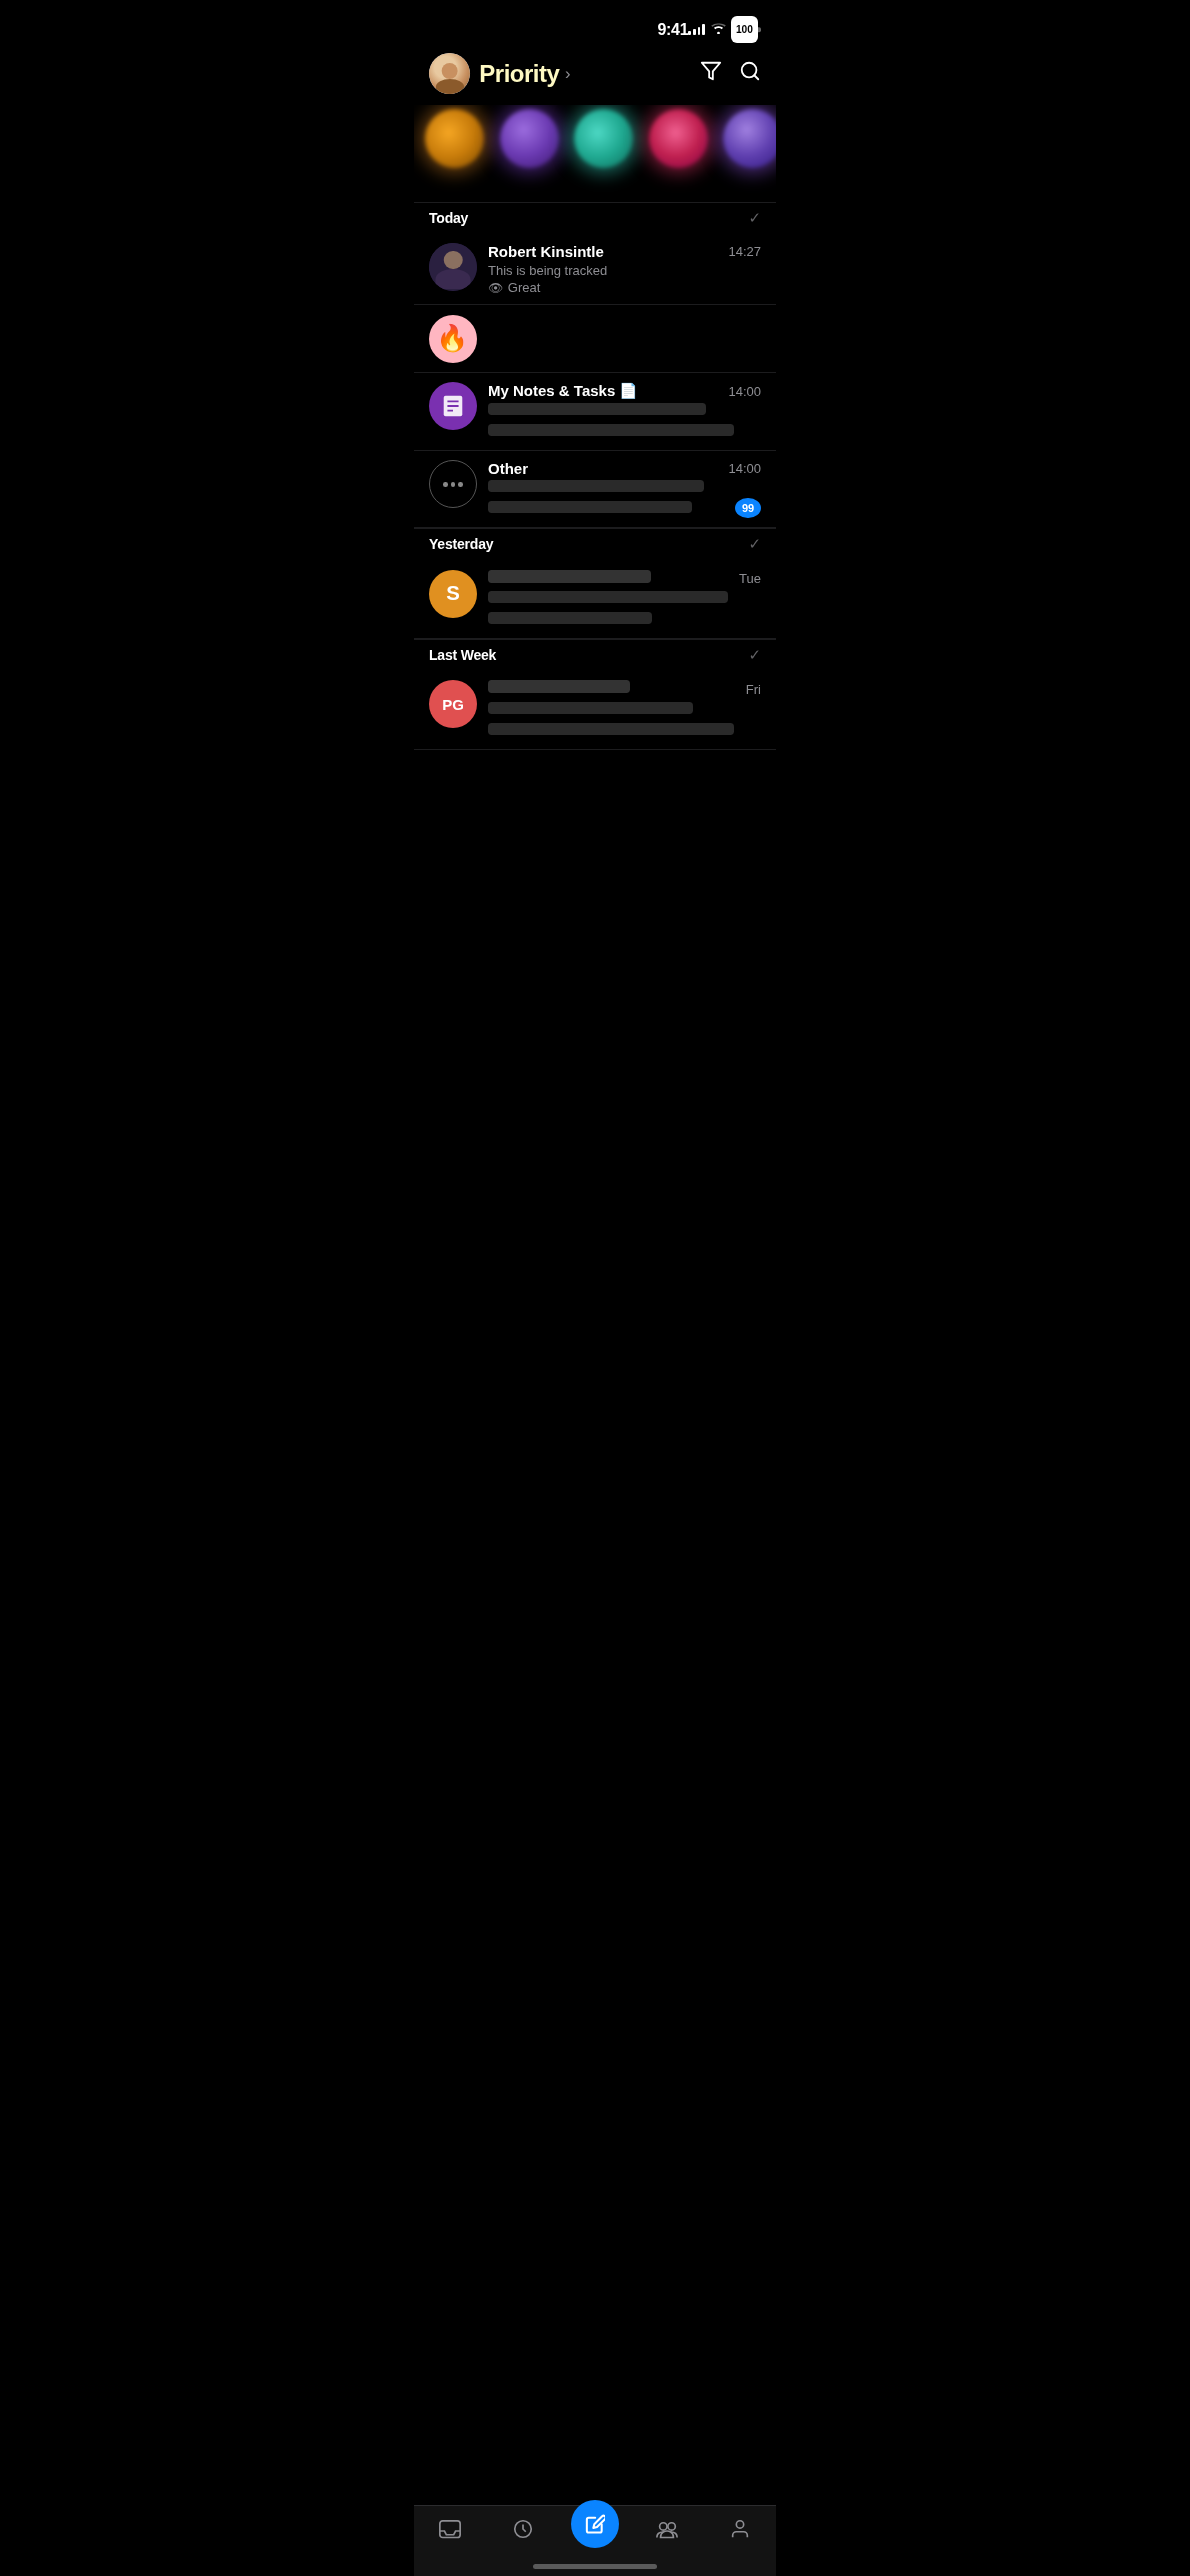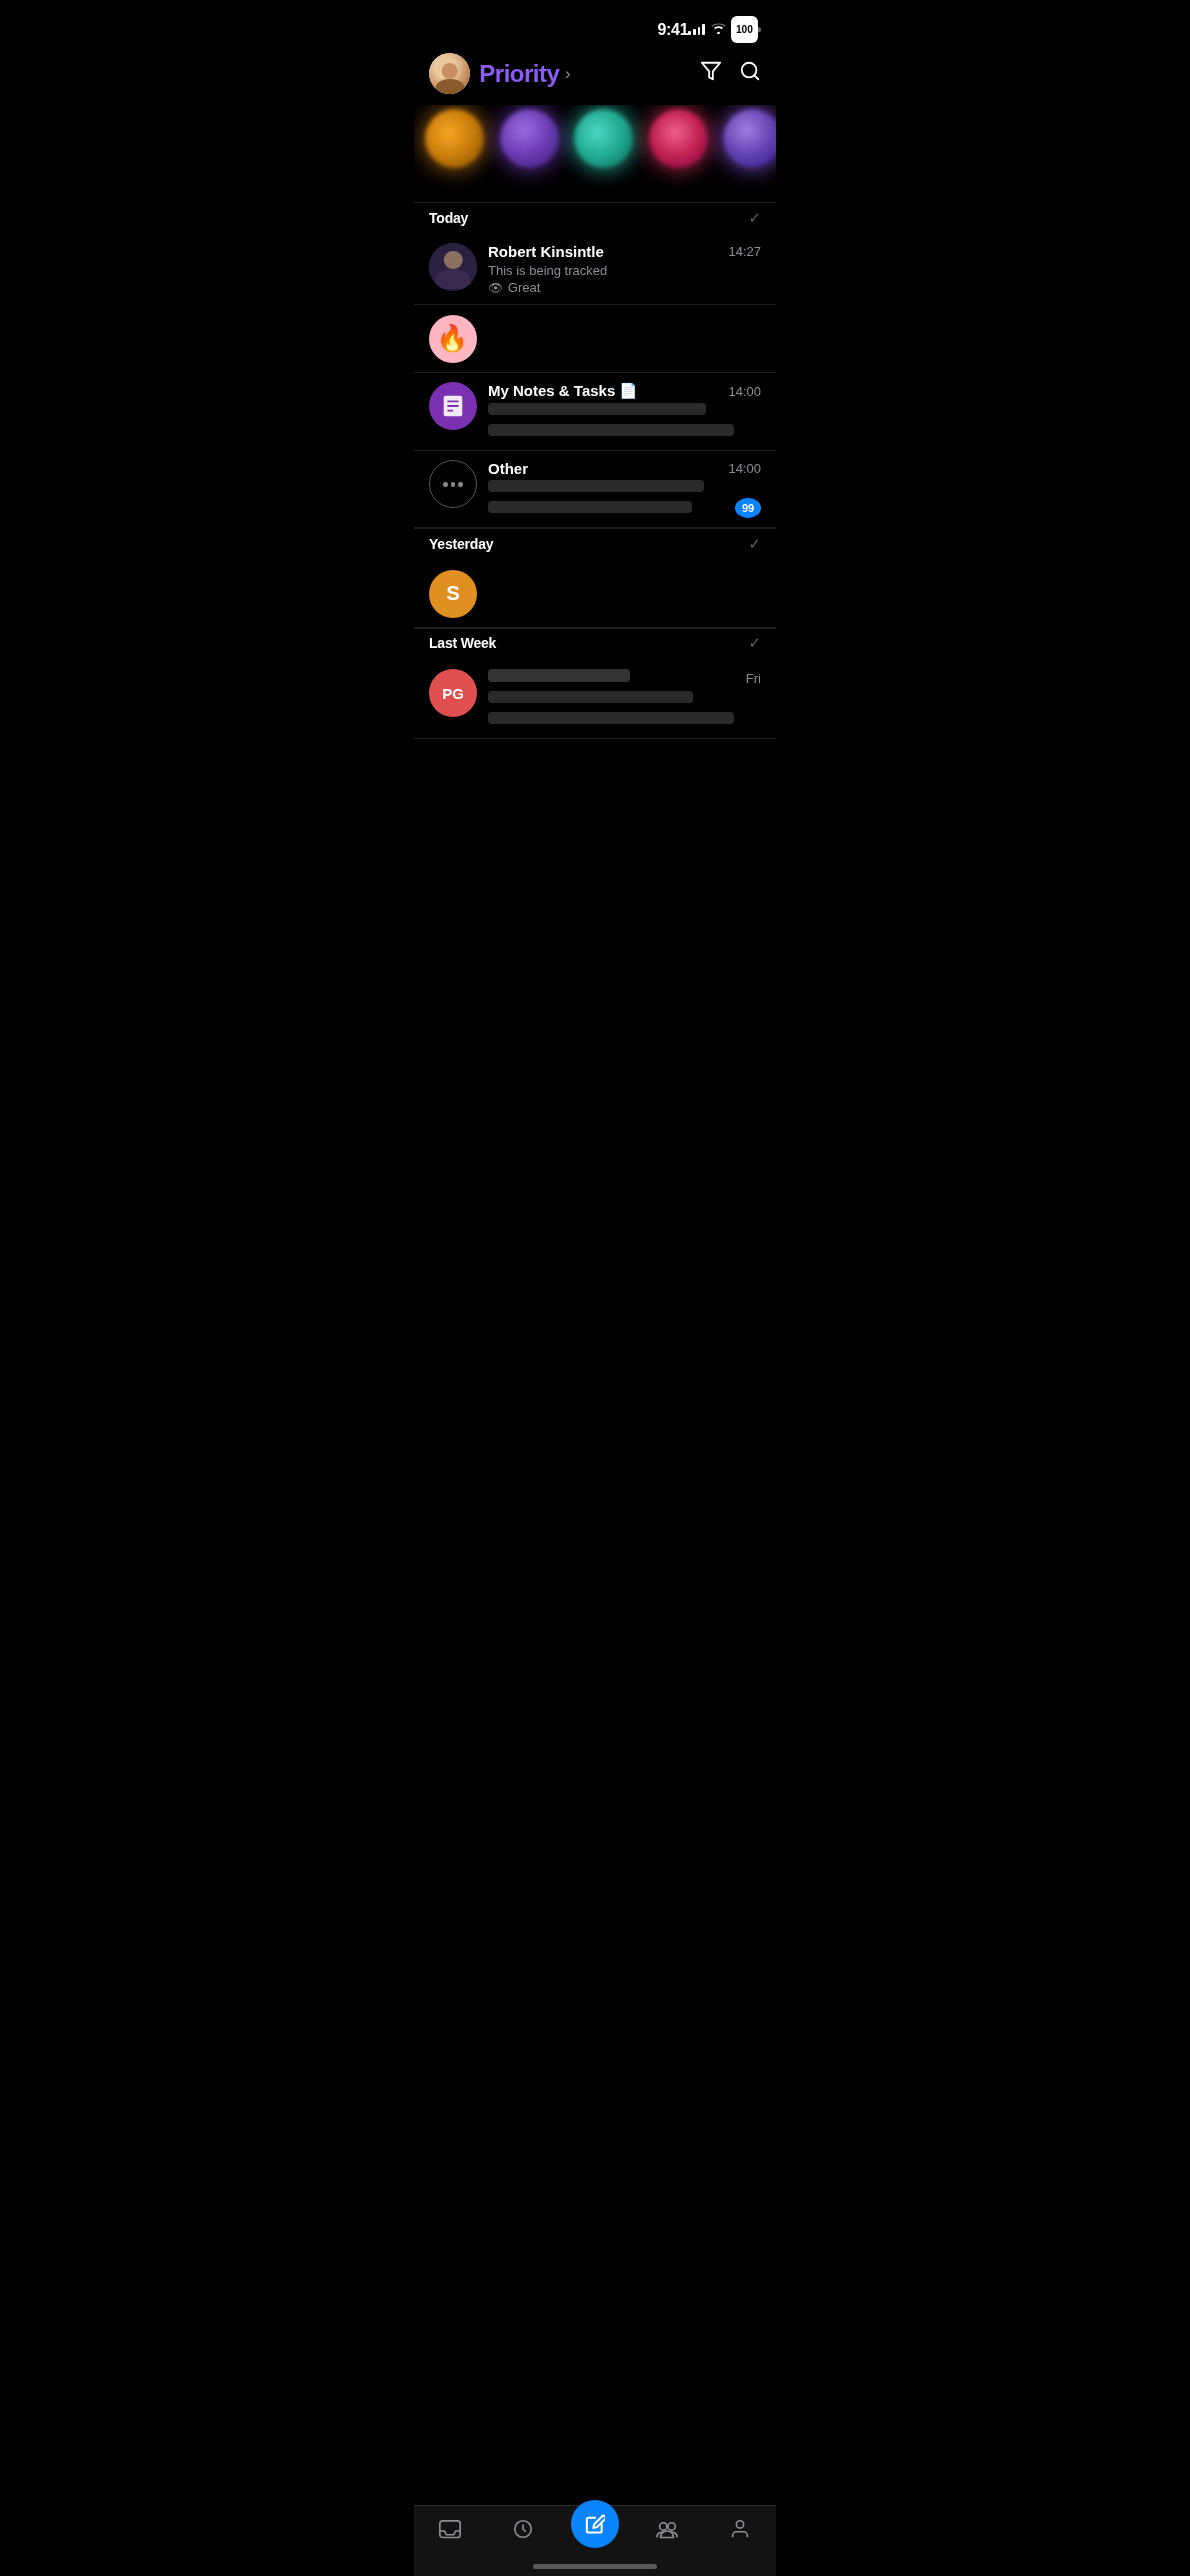--- a/index.html
+++ b/index.html
@@ -137,21 +137,21 @@
 
     .title-row {
       display: flex;
       align-items: center;
       gap: 5.6px;
     }
 
     .page-title {
       font-size: 24px;
       font-weight: 700;
-      color: #8b5cf6;
+      color: #fef9c3;
       letter-spacing: -0.5px;
     }
 
     .chevron-icon {
       color: #8E8E93;
       font-size: 16.7px;
       font-weight: 500;
     }
 
     .header-actions {
@@ -632,20 +632,32 @@
 
 <div class="section-header">
   <span class="section-label">Yesterday</span>
   <span class="section-check">✓</span>
 </div>
 
 <div class="message-item">
   <div class="msg-avatar msg-avatar-s">
     <span>S</span>
   </div>
+  <div class="msg-content">
+    <div class="msg-top-row">
+      <div style="flex:1;">
+        <div class="blurred-block" style="width:65%;height:13px;background:#333;border-radius:3.7px;margin-bottom:5.6px;"></div>
+      </div>
+      <span class="msg-time">Tue</span>
+    </div>
+    <div class="msg-preview-blurred">
+      <div class="blurred-block" style="width:88%;"></div>
+      <div class="blurred-block" style="width:60%;"></div>
+    </div>
+  </div>
 </div>
 
 <div class="section-header">
   <span class="section-label">Last Week</span>
   <span class="section-check">✓</span>
 </div>
 
 <div class="message-item">
   <div class="msg-avatar msg-avatar-pg">
     <span>PG</span>

